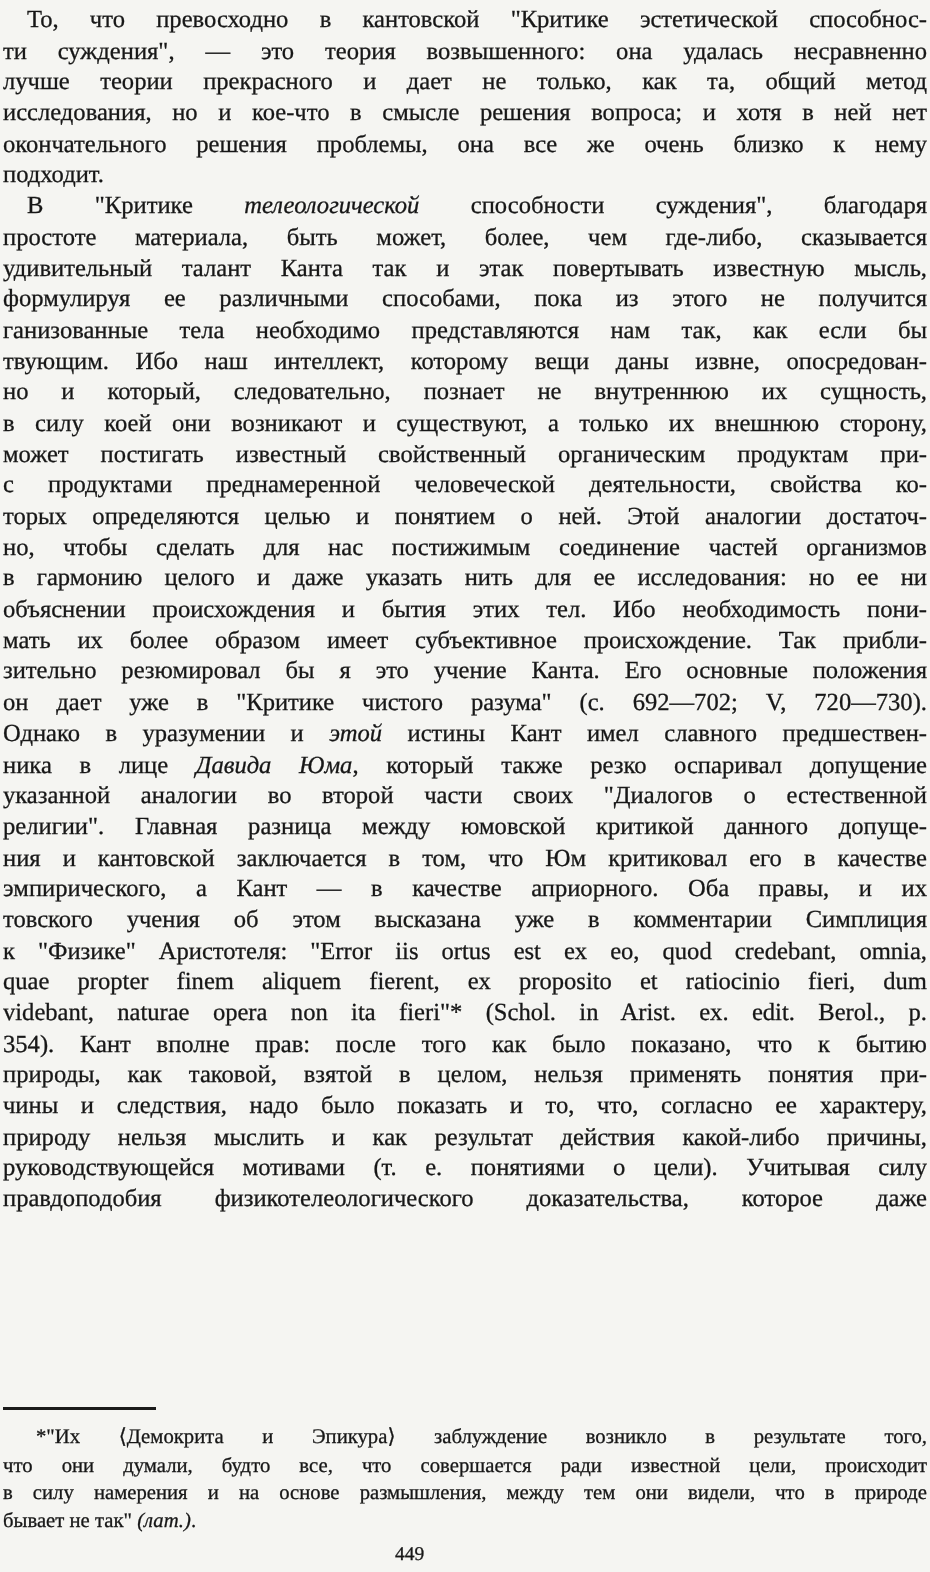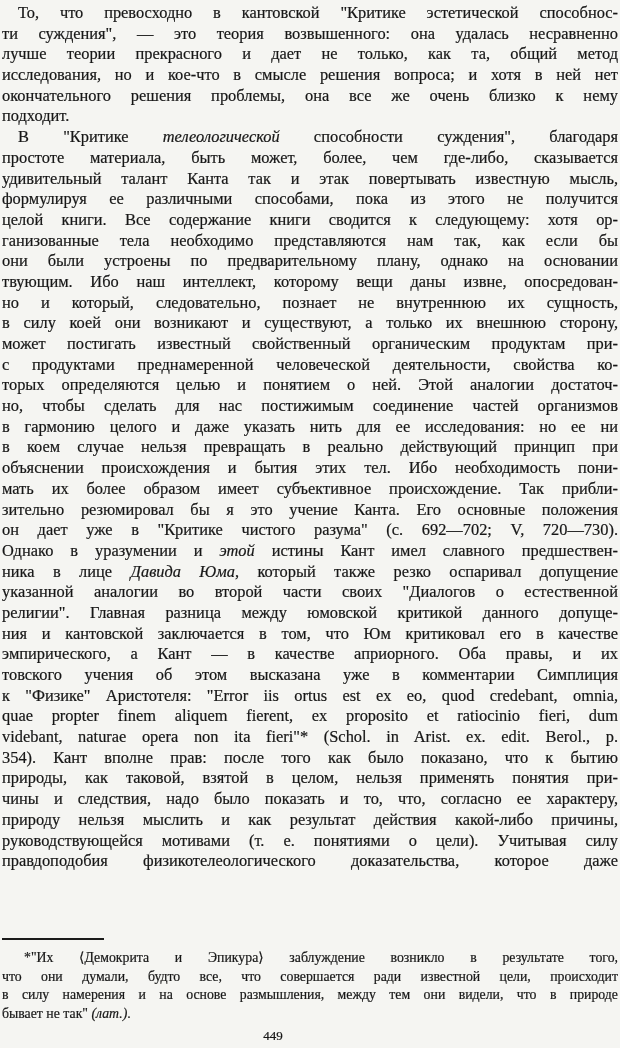--- a/index.html
+++ b/index.html
@@ -71,32 +71,29 @@
       <div class="tline ind"><span>То, что превосходно в кантовской "Критике эстетической способнос-</span></div>
       <div class="tline"><span>ти суждения", — это теория возвышенного: она удалась несравненно</span></div>
       <div class="tline"><span>лучше теории прекрасного и дает не только, как та, общий метод</span></div>
       <div class="tline"><span>исследования, но и кое-что в смысле решения вопроса; и хотя в ней нет</span></div>
       <div class="tline"><span>окончательного решения проблемы, она все же очень близко к нему</span></div>
       <div class="tline end"><span>подходит.</span></div>
       <div class="tline ind"><span>В "Критике </span><span class="it">телеологической</span><span> способности суждения", благодаря</span></div>
       <div class="tline"><span>простоте материала, быть может, более, чем где-либо, сказывается</span></div>
       <div class="tline"><span>удивительный талант Канта так и этак повертывать известную мысль,</span></div>
       <div class="tline"><span>формулируя ее различными способами, пока из этого не получится</span></div>
-      <div class="tline"><span>целой книги. Все содержание книги сводится к следующему: хотя ор-</span></div>
       <div class="tline"><span>ганизованные тела необходимо представляются нам так, как если бы</span></div>
-      <div class="tline"><span>они были устроены по предварительному плану, однако на основании</span></div>
       <div class="tline"><span>твующим. Ибо наш интеллект, которому вещи даны извне, опосредован-</span></div>
       <div class="tline"><span>но и который, следовательно, познает не внутреннюю их сущность,</span></div>
       <div class="tline"><span>в силу коей они возникают и существуют, а только их внешнюю сторону,</span></div>
       <div class="tline"><span>может постигать известный свойственный органическим продуктам при-</span></div>
       <div class="tline"><span>с продуктами преднамеренной человеческой деятельности, свойства ко-</span></div>
       <div class="tline"><span>торых определяются целью и понятием о ней. Этой аналогии достаточ-</span></div>
       <div class="tline"><span>но, чтобы сделать для нас постижимым соединение частей организмов</span></div>
       <div class="tline"><span>в гармонию целого и даже указать нить для ее исследования: но ее ни</span></div>
-      <div class="tline"><span>в коем случае нельзя превращать в реально действующий принцип при</span></div>
       <div class="tline"><span>объяснении происхождения и бытия этих тел. Ибо необходимость пони-</span></div>
       <div class="tline"><span>мать их более образом имеет субъективное происхождение. Так прибли-</span></div>
       <div class="tline"><span>зительно резюмировал бы я это учение Канта. Его основные положения</span></div>
       <div class="tline"><span>он дает уже в "Критике чистого разума" (с. 692—702; V, 720—730).</span></div>
       <div class="tline"><span>Однако в уразумении и </span><span class="it">этой</span><span> истины Кант имел славного предшествен-</span></div>
       <div class="tline"><span>ника в лице </span><span class="it">Давида Юма</span><span>, который также резко оспаривал допущение</span></div>
       <div class="tline"><span>указанной аналогии во второй части своих "Диалогов о естественной</span></div>
       <div class="tline"><span>религии". Главная разница между юмовской критикой данного допуще-</span></div>
       <div class="tline"><span>ния и кантовской заключается в том, что Юм критиковал его в качестве</span></div>
       <div class="tline"><span>эмпирического, а Кант — в качестве априорного. Оба правы, и их</span></div>

